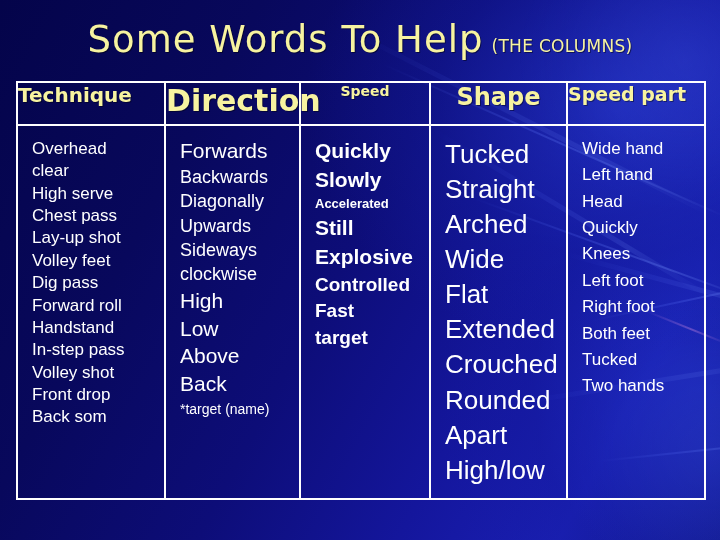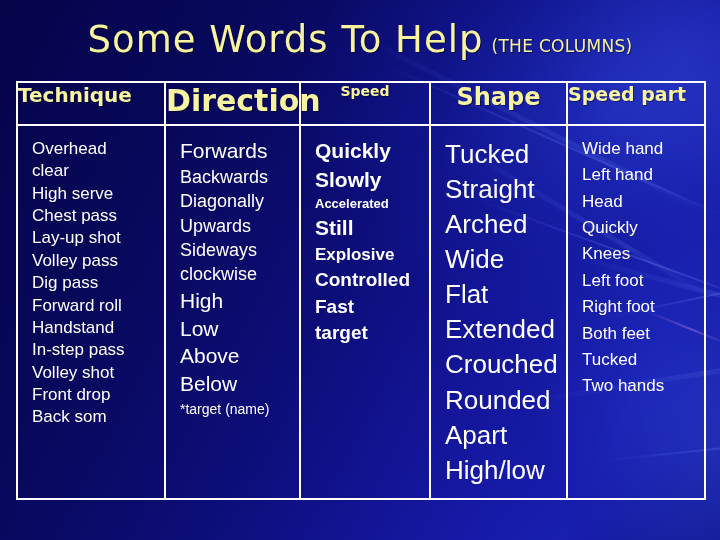--- a/index.html
+++ b/index.html
@@ -124,21 +124,21 @@
   .col-technique li { font-size: 16px; margin-bottom: 4px; }
   .col-technique li.sz-lg { font-size: 17px; }
 
   .col-direction li { font-size: 18px; margin-bottom: 5px; }
   .col-direction li.sz-lg { font-size: 21px; }
   .col-direction li.sz-sm { font-size: 14px; margin-top: 6px; }
 
   .col-speed li { font-size: 19px; margin-bottom: 6px; font-weight: bold; }
   .col-speed li.sz-lg { font-size: 21px; }
   .col-speed li.sz-sm { font-size: 13px; }
-  .col-speed li.sz-md { font-size: 17px; }
+  .col-speed li.sz-md { font-size: 21px; }
 
   .col-shape li { font-size: 26px; margin-bottom: 7px; }
 
   .col-bodypart li { font-size: 17px; margin-bottom: 8px; }
 </style>
 </head>
 <body>
 
 <div id="slide">
 
@@ -180,21 +180,21 @@
     <tbody>
       <tr>
 
         <td class="cell">
           <ul class="col-technique">
             <li class="sz-lg">Overhead</li>
             <li class="sz-lg">clear</li>
             <li class="sz-lg">High serve</li>
             <li class="sz-lg">Chest pass</li>
             <li class="sz-lg">Lay-up shot</li>
-            <li class="sz-lg">Volley pass</li>
+            <li class="sz-lg">Volley feet</li>
             <li class="sz-lg">Dig pass</li>
             <li class="sz-lg">Forward roll</li>
             <li class="sz-lg">Handstand</li>
             <li class="sz-lg">In-step pass</li>
             <li class="sz-lg">Volley shot</li>
             <li class="sz-lg">Front drop</li>
             <li class="sz-lg">Back som</li>
           </ul>
         </td>
 
@@ -202,21 +202,21 @@
           <ul class="col-direction">
             <li class="sz-lg">Forwards</li>
             <li>Backwards</li>
             <li>Diagonally</li>
             <li>Upwards</li>
             <li>Sideways</li>
             <li>clockwise</li>
             <li class="sz-lg">High</li>
             <li class="sz-lg">Low</li>
             <li class="sz-lg">Above</li>
-            <li class="sz-lg">Below</li>
+            <li class="sz-lg">Back</li>
             <li class="sz-sm">*target (name)</li>
           </ul>
         </td>
 
         <td class="cell">
           <ul class="col-speed">
             <li class="sz-lg">Quickly</li>
             <li class="sz-lg">Slowly</li>
             <li class="sz-sm">Accelerated</li>
             <li class="sz-lg">Still</li>

